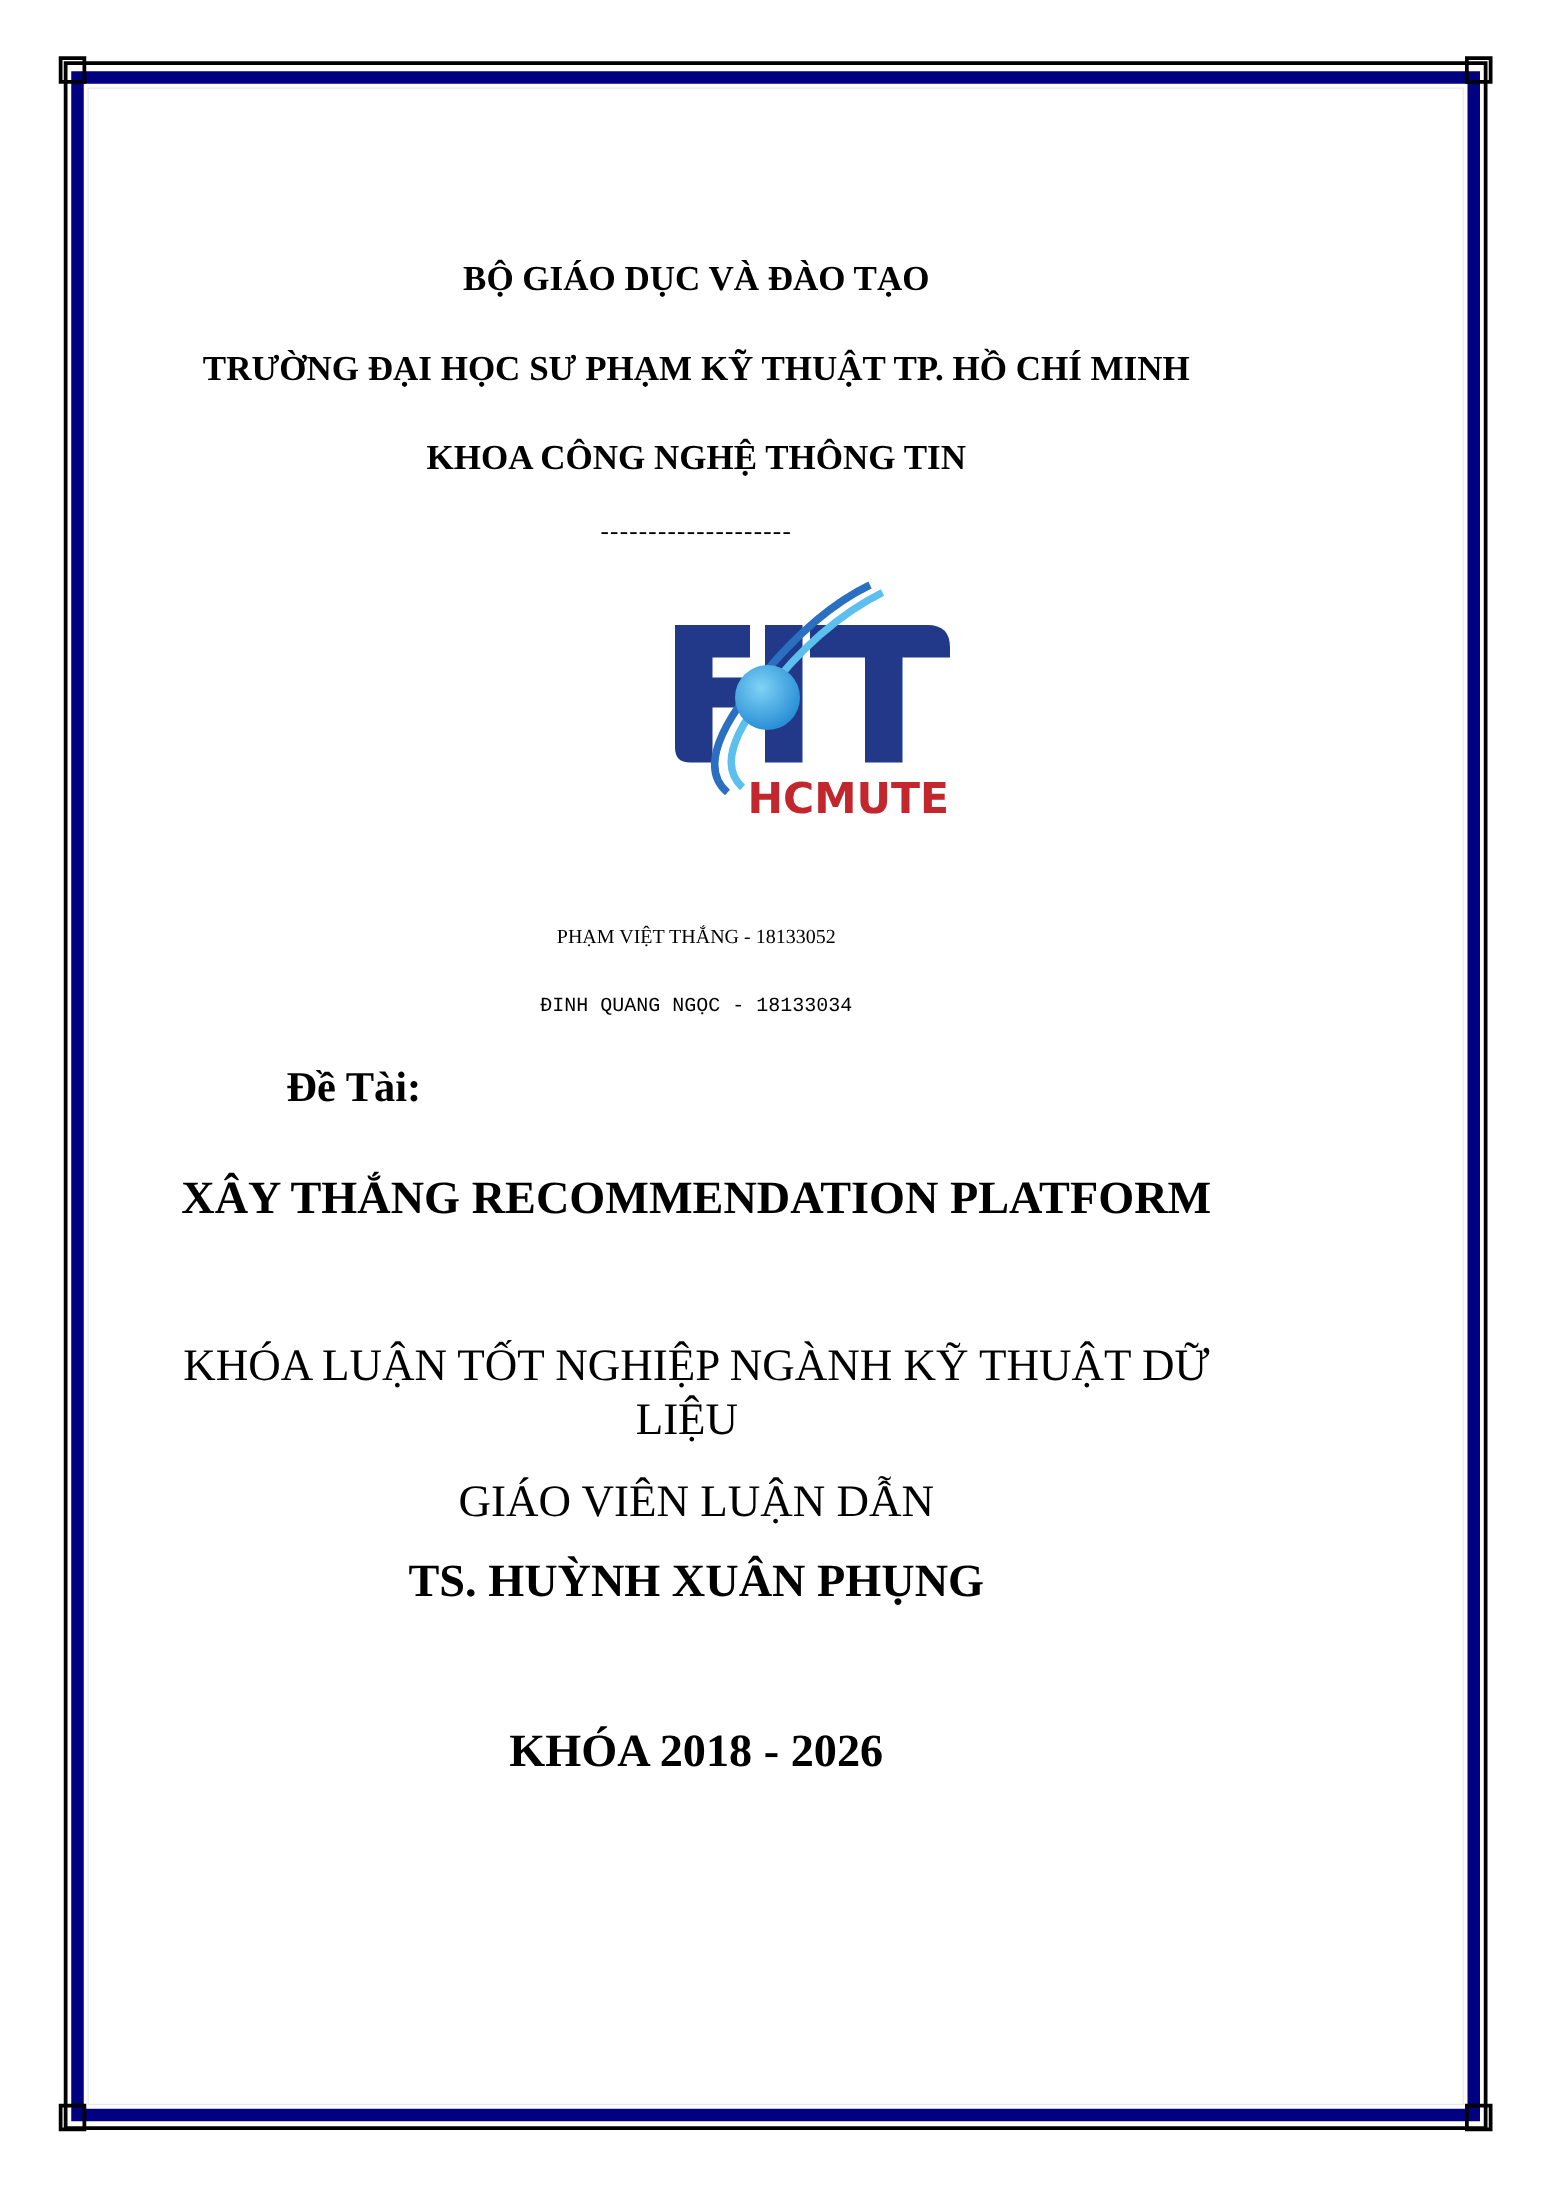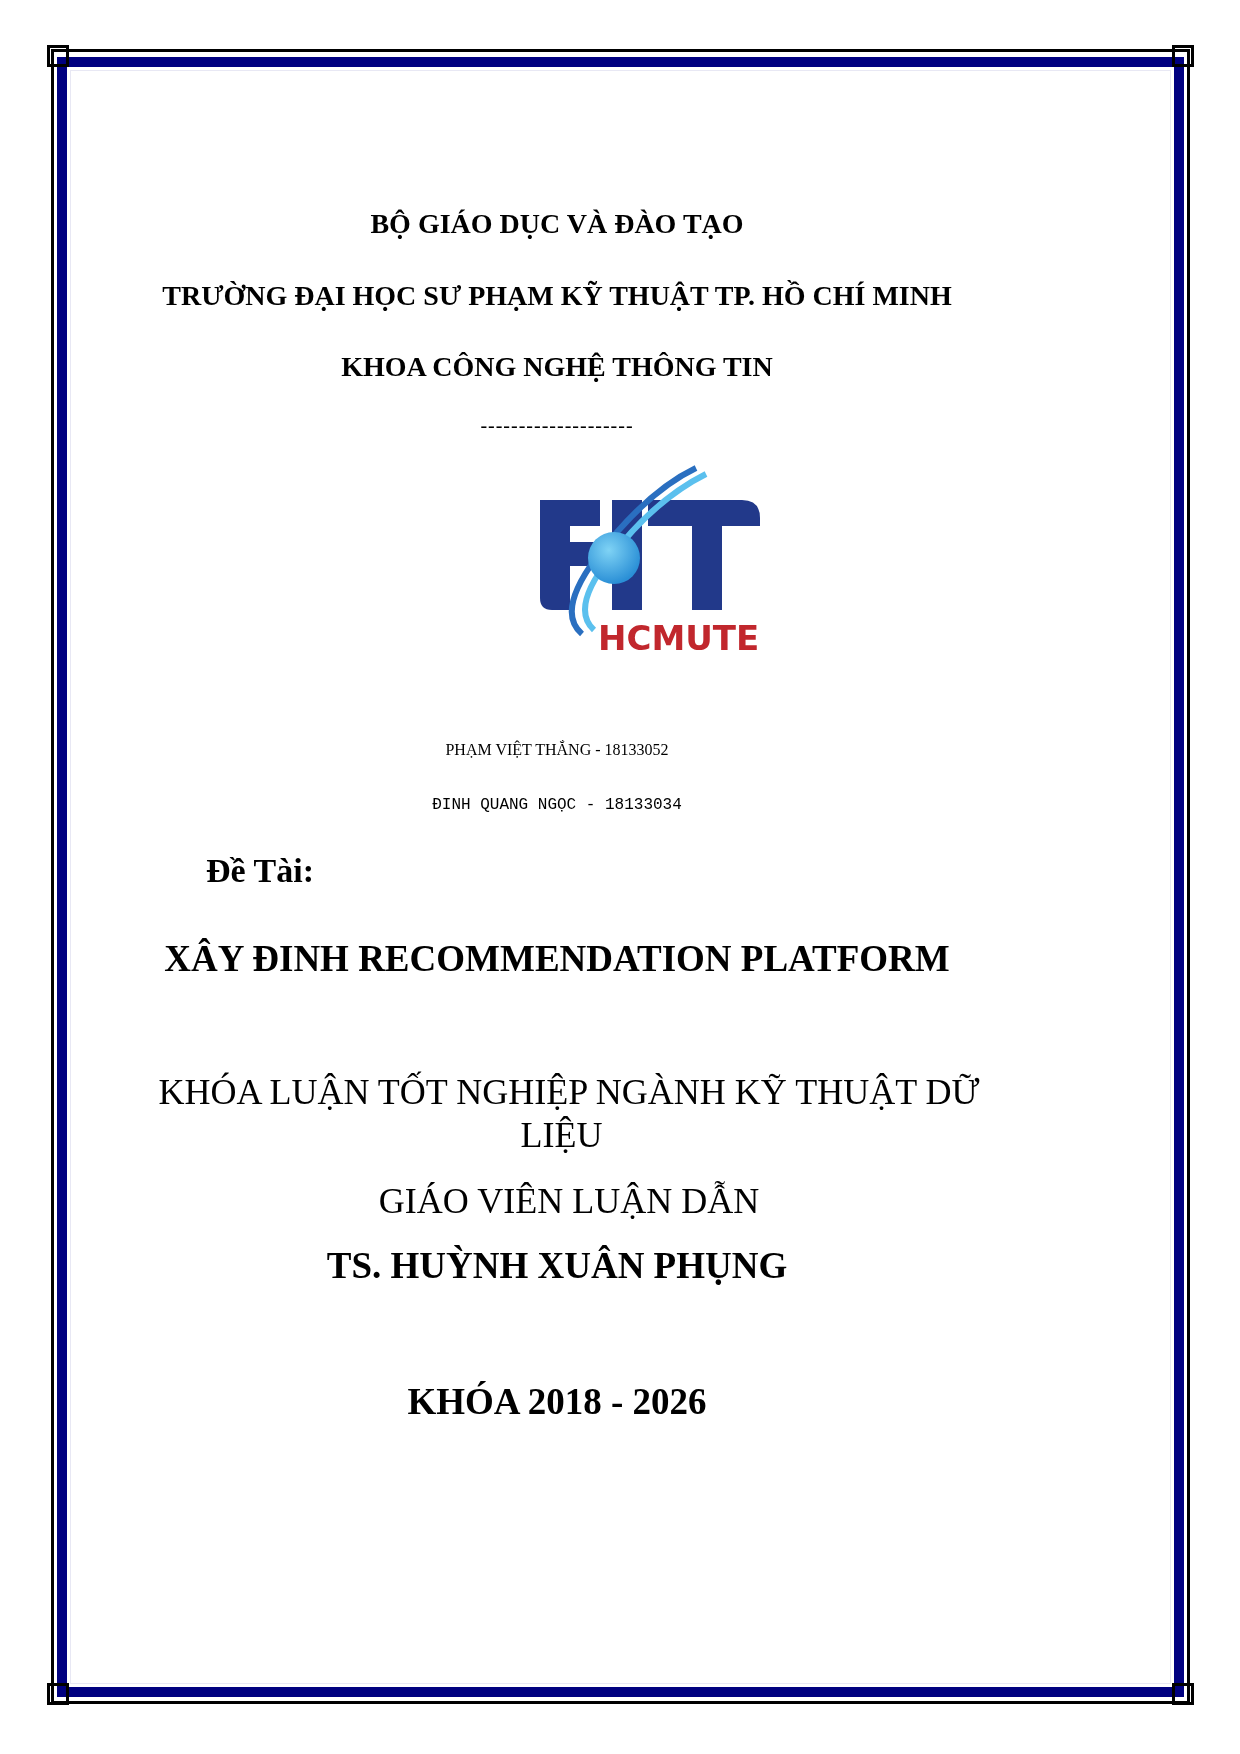--- a/index.html
+++ b/index.html
@@ -1,32 +1,32 @@
 <!DOCTYPE html>
 <html><head>
 <meta charset="utf-8">
 <style>
   html, body { margin: 0; padding: 0; background: #ffffff; }
   body { width: 1240px; height: 1754px; position: relative; overflow: hidden;
          font-family: "Liberation Serif", "DejaVu Serif", serif; color: #000; }
-  .abs { position: absolute; }
+  .abs { position: absolute; margin-left: 23px; }
   
   .frame-outer { position: absolute; left: 51px; top: 49px; width: 1139px; height: 1655px;
                  border: 3px solid #000; box-sizing: border-box; }
   .frame-blue { position: absolute; left: 57px; top: 57px; width: 1127px; height: 1640px;
                 border: 10px solid #000080; box-sizing: border-box; }
   .frame-inner { position: absolute; left: 70px; top: 70px; width: 1101px; height: 1614px;
                  border: 1px solid #e8e8f4; box-sizing: border-box; }
   .corner { position: absolute; width: 22px; height: 22px; border: 3px solid #000; box-sizing: border-box; }
   .line { position: absolute; left: 0; width: 1064px; text-align: center; white-space: nowrap; }
   .b { font-weight: bold; }
   .h1 { font-size: 28px; }
   .auth { font-size: 16px; }
   .title { font-size: 37px; font-weight: bold; }
-  .thin { font-size: 36px; margin-left: 12px; }
+  .thin { font-size: 36px; }
   .dash { font-size: 20px; letter-spacing: 1px; }
   .logo { position: absolute; left: 536px; top: 462px; width: 234px; height: 196px; }
 </style>
 </head>
 <body>
 
 <div class="frame-outer"></div>
 <div class="frame-blue"></div>
 <div class="frame-inner"></div>
 <div class="corner" style="left:47px;top:45px;"></div>
@@ -56,21 +56,21 @@
   <path d="M46 172 Q20 150 60 96 Q110 30 160 6" stroke="#2a6fc0" stroke-width="6" fill="none"></path>
   <path d="M58 168 Q34 146 74 96 Q118 38 170 12" stroke="#5bc0ee" stroke-width="6" fill="none"></path>
   <circle cx="78" cy="96" r="26" fill="url(#ball)"></circle>
   <text x="62" y="188" font-family="DejaVu Sans, sans-serif" font-weight="bold" font-size="34" fill="#c1272d">HCMUTE</text>
 </svg>
 
 <div class="line auth" style="top:741px;padding-left:50px;box-sizing:border-box;">PHẠM VIỆT THẮNG - 18133052</div>
 <div class="line auth" style="top:796px;padding-left:50px;box-sizing:border-box;font-family:Liberation Mono, monospace;">ĐINH QUANG NGỌC - 18133034</div>
 
 <div class="abs b" style="left:206px;top:852px;font-size:34px;">Đề Tài:</div>
-<div class="line title" style="top:937px;padding-left:50px;box-sizing:border-box;">XÂY ĐINH RECOMMENDATION PLATFORM</div>
+<div class="line title" style="top:937px;padding-left:50px;box-sizing:border-box;">XÂY THẮNG RECOMMENDATION PLATFORM</div>
 
 <div class="line thin" style="top:1071px;padding-left:50px;box-sizing:border-box;">KHÓA LUẬN TỐT NGHIỆP NGÀNH KỸ THUẬT DỮ</div>
 <div class="line thin" style="top:1114px;padding-left:35px;box-sizing:border-box;">LIỆU</div>
 
 <div class="line thin" style="top:1180px;padding-left:50px;box-sizing:border-box;">GIÁO VIÊN LUẬN DẪN</div>
 <div class="line title" style="top:1244px;padding-left:50px;box-sizing:border-box;">TS. HUỲNH XUÂN PHỤNG</div>
 
 <div class="line title" style="top:1380px;padding-left:50px;box-sizing:border-box;">KHÓA 2018 - 2026</div>
 
 </body></html>

